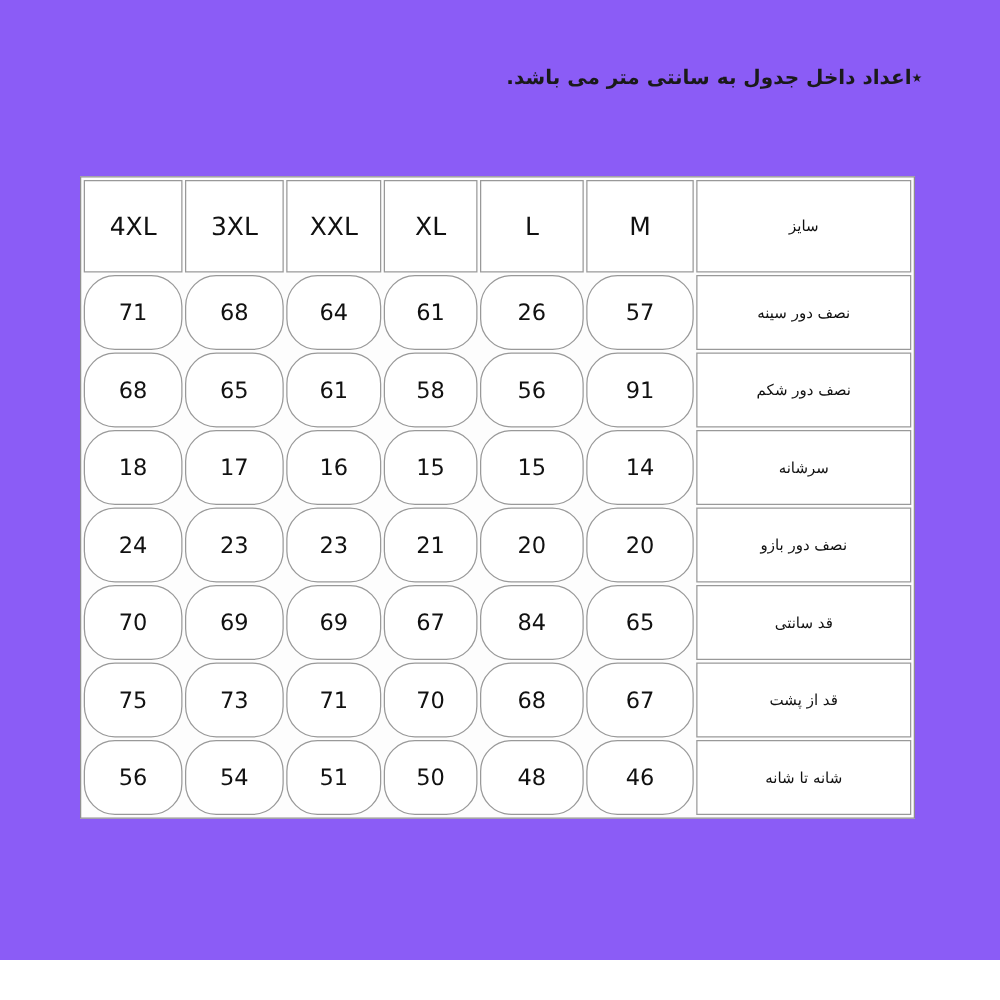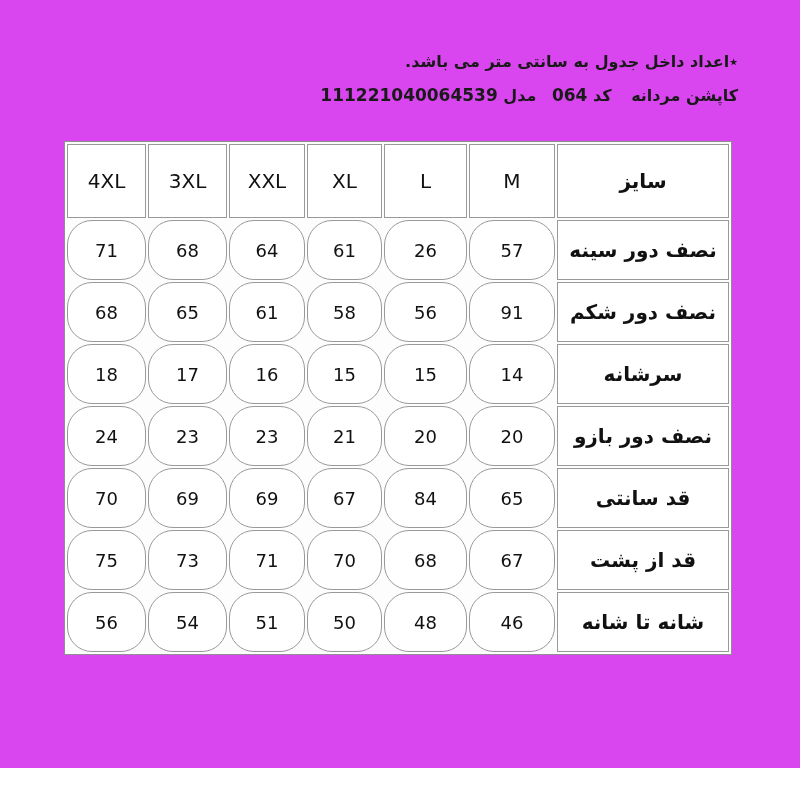--- a/index.html
+++ b/index.html
@@ -3,21 +3,21 @@
 <meta charset="utf-8">
 <style>
   * { margin: 0; padding: 0; box-sizing: border-box; }
   html, body { background: #ffffff; }
   body {
     width: 800px; height: 800px;
     font-family: "DejaVu Sans", "Liberation Sans", sans-serif;
     color: #1a1a1a;
     overflow: hidden;
   }
-  .page { position: relative; width: 800px; height: 768px; background: #d946ef; }
+  .page { position: relative; width: 800px; height: 768px; background: #8b5cf6; }
 
   
   .notes {
     position: absolute;
     top: 50px; right: 62px; left: 40px;
     direction: rtl;
     text-align: right;
   }
   .note {
     font-size: 16px; font-weight: bold;
@@ -66,46 +66,39 @@
   }
   .size-table td { height: 60px; }
   .size-table td.value-cell {
     font-size: 18px;
     font-weight: normal;
     color: #111;
     direction: ltr;
     border-radius: 25px;
   }
   .size-table td.label-cell, .size-table th.size-head {
-    font-size: 20px;
-    font-weight: bold;
+    font-size: 12px;
+    font-weight: normal;
     color: #111;
   }
   col.c-size  { width: 172px; }
   col.c-m     { width: 86px; }
   col.c-l     { width: 83px; }
   col.c-xl    { width: 75px; }
   col.c-xxl   { width: 76px; }
   col.c-3xl   { width: 79px; }
   col.c-4xl   { width: 79px; }
 </style>
 </head>
 <body>
 
 <div class="page">
 
   <div class="notes">
     <p class="note note-1">٭اعداد داخل جدول به سانتی متر می باشد.</p>
-    <p class="product-line">
-      <span>کاپشن مردانه</span>
-      <span class="w wide-gap">کد</span>
-      <span class="num">064</span>
-      <span class="w">مدل</span>
-      <span class="num">111221040064539</span>
-    </p>
   </div>
 
   <table class="size-table">
     <colgroup>
       <col class="c-size">
         <col class="c-m">
         <col class="c-l">
         <col class="c-xl">
         <col class="c-xxl">
         <col class="c-3xl">

